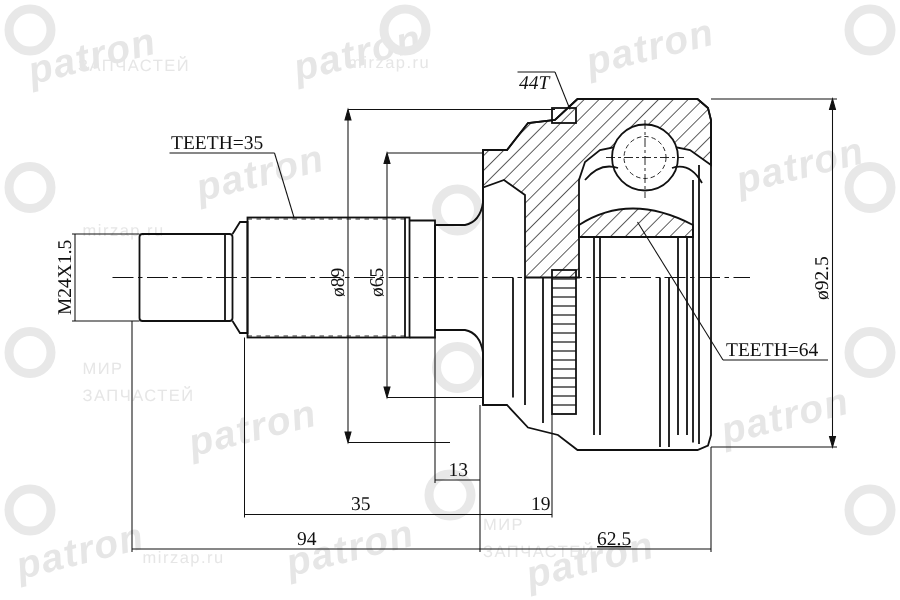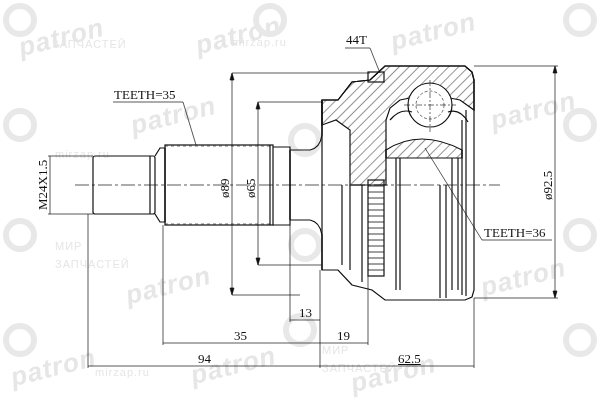--- a/index.html
+++ b/index.html
@@ -170,24 +170,24 @@
         <line x1="163" y1="343" x2="320" y2="343"></line>
 
         <line x1="88" y1="366" x2="320" y2="366"></line>
 
         <line x1="320" y1="366" x2="474" y2="366"></line>
       </g>
     </g>
   </svg>
 
   <div class="lbl" style="left:114px;top:88px;">TEETH=35</div>
-  <div class="lbl" style="left:346px;top:33px;">44T</div>
-  <div class="lbl" style="left:484px;top:226px;">TEETH=36</div>
+  <div class="lbl" style="left:346px;top:48px;font-style:italic;">44T</div>
+  <div class="lbl" style="left:484px;top:226px;">TEETH=64</div>
   <div class="lbl vert" style="left:36px;top:210px;">M24X1.5</div>
   <div class="lbl vert" style="left:218px;top:198px;">ø89</div>
   <div class="lbl vert" style="left:244px;top:198px;">ø65</div>
   <div class="lbl vert" style="left:541px;top:200px;">ø92.5</div>
   <div class="lbl" style="left:299px;top:306px;">13</div>
-  <div class="lbl" style="left:337px;top:329px;">19</div>
+  <div class="lbl" style="left:354px;top:329px;">19</div>
   <div class="lbl" style="left:234px;top:329px;">35</div>
   <div class="lbl" style="left:198px;top:352px;">94</div>
   <div class="lbl" style="left:398px;top:352px;text-decoration:underline;">62.5</div>
 </div>
 
 </body></html>

